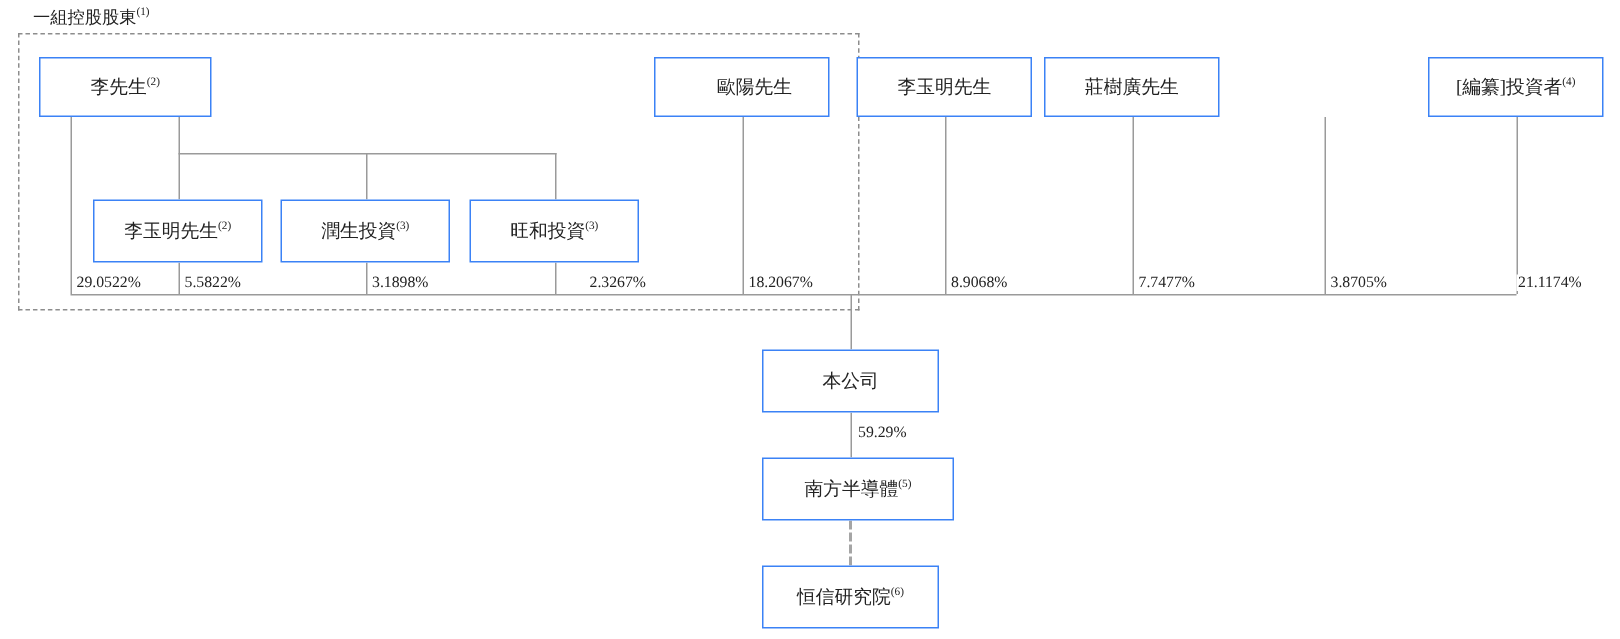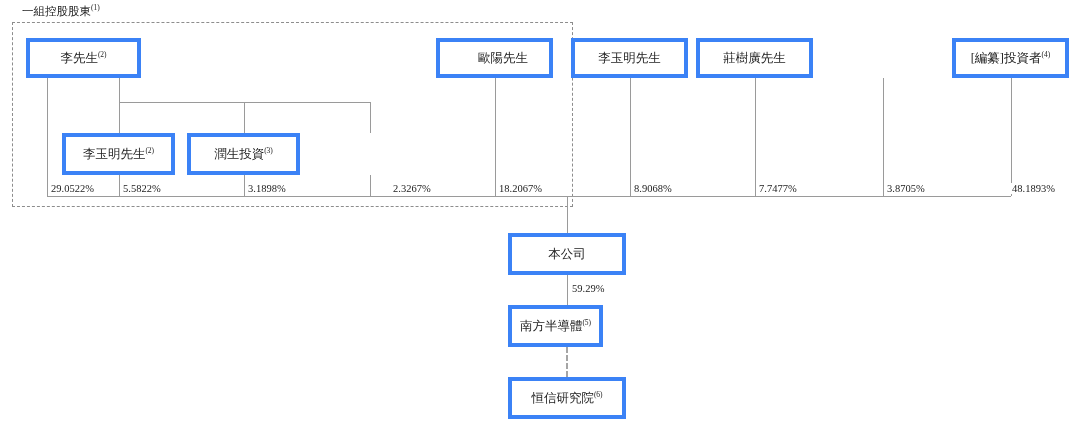--- a/index.html
+++ b/index.html
@@ -16,21 +16,21 @@
     width: 1080px;
     height: 426px;
     background: #ffffff;
     overflow: hidden;
   }
 
   
   .box {
     position: absolute;
     box-sizing: border-box;
-    border: 4px solid #3b82f6;
+    border: 1px solid #3b82f6;
     background: #ffffff;
     display: flex;
     align-items: center;
     justify-content: center;
     font-size: 12.5px;
     line-height: 1.2;
     color: #222222;
     white-space: nowrap;
     z-index: 6;
   }
@@ -128,26 +128,29 @@
   </div>
 
   <div class="box" style="left:62px; top:133px; width:113px; height:42px;">
     <span class="lbl"><span>李玉明先生</span><sup>(2)</sup></span>
   </div>
 
   <div class="box" style="left:187px; top:133px; width:113px; height:42px;">
     <span class="lbl"><span>潤生投資</span><sup>(3)</sup></span>
   </div>
 
+  <div class="box" style="left:313px; top:133px; width:113px; height:42px;">
+    <span class="lbl"><span>旺和投資</span><sup>(3)</sup></span>
+  </div>
 
   <div class="box" style="left:508px; top:233px; width:118px; height:42px;">
     <span class="lbl"><span>本公司</span><sup></sup></span>
   </div>
 
-  <div class="box" style="left:508px; top:305px; width:95px; height:42px;">
+  <div class="box" style="left:508px; top:305px; width:128px; height:42px;">
     <span class="lbl"><span>南方半導體</span><sup>(5)</sup></span>
   </div>
 
   <div class="box" style="left:508px; top:377px; width:118px; height:42px;">
     <span class="lbl"><span>恒信研究院</span><sup>(6)</sup></span>
   </div>
 
   <div class="vline" style="left:47px; top:78px; height:118px;"></div>
 
   <div class="vline" style="left:119px; top:78px; height:24px;"></div>
@@ -176,17 +179,17 @@
   <div class="vline dashed" style="left:566px; top:347px; height:30px;"></div>
 
   <div class="pct" style="left:50px; top:183px;">29.0522%</div>
   <div class="pct" style="left:122px; top:183px;">5.5822%</div>
   <div class="pct" style="left:247px; top:183px;">3.1898%</div>
   <div class="pct" style="left:392px; top:183px;">2.3267%</div>
   <div class="pct" style="left:498px; top:183px;">18.2067%</div>
   <div class="pct" style="left:633px; top:183px;">8.9068%</div>
   <div class="pct" style="left:758px; top:183px;">7.7477%</div>
   <div class="pct" style="left:886px; top:183px;">3.8705%</div>
-  <div class="pct" style="left:1011px; top:183px;">48.1893%</div>
+  <div class="pct" style="left:1011px; top:183px;">21.1174%</div>
 
   <div class="pct-mid" style="left:570px; top:283px;">59.29%</div>
 
 </div>
 
 </body></html>

